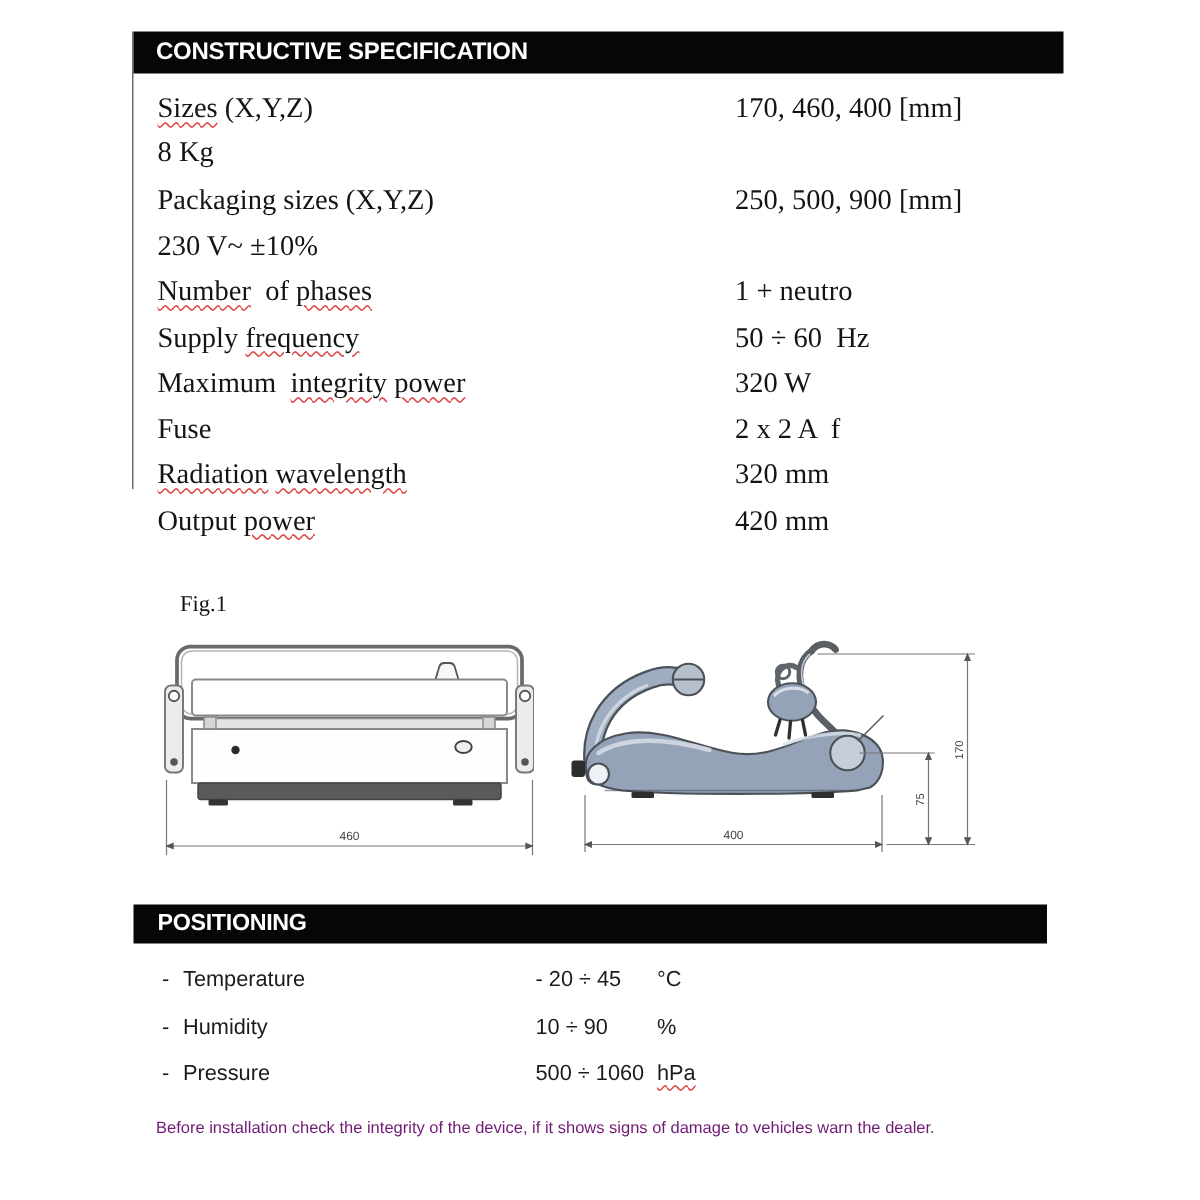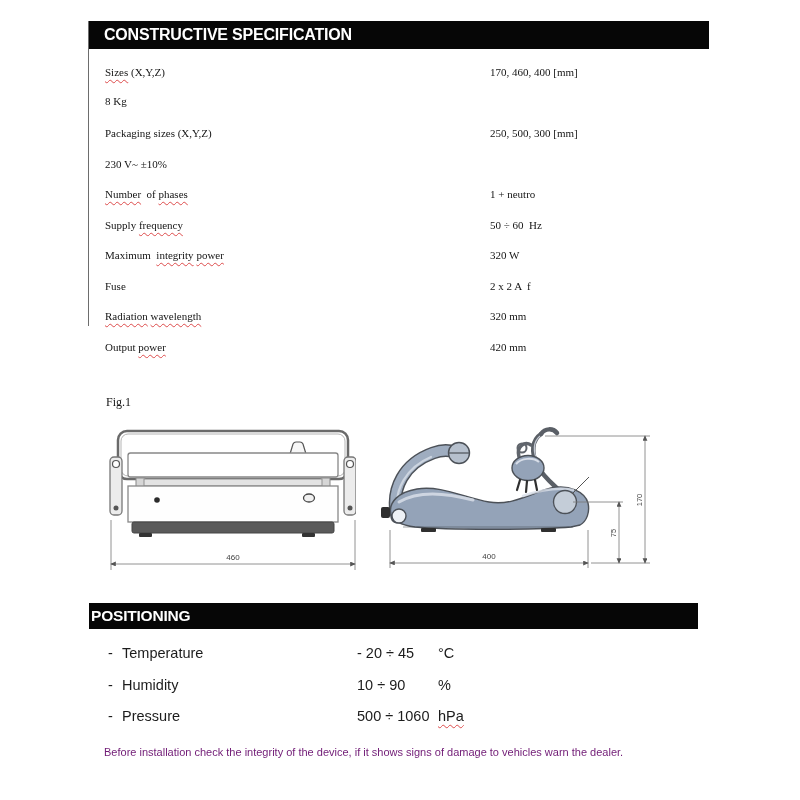--- a/index.html
+++ b/index.html
@@ -4,42 +4,42 @@
 <style>
   html,body{margin:0;padding:0;background:#ffffff;}
   .page{position:relative;width:732px;height:800px;background:#fff;overflow:hidden;
         font-family:"Liberation Serif",serif;color:#141414;}
 
   
   .bar{position:absolute;background:#060606;color:#ffffff;
        font-family:"Liberation Sans",sans-serif;font-weight:700;
        letter-spacing:-0.2px;display:flex;align-items:center;}
   .bar1{left:89px;top:21px;width:620px;height:28px;font-size:16px;padding-left:15px;box-sizing:border-box;}
-  .bar2{left:89px;top:603px;width:609px;height:26px;font-size:15.5px;padding-left:2px;box-sizing:border-box;}
+  .bar2{left:89px;top:603px;width:609px;height:26px;font-size:15.5px;padding-left:16px;box-sizing:border-box;}
 
   
   .change-bar{position:absolute;left:88px;top:21px;width:1px;height:305px;background:#6d6d6d;}
 
   
-  .spec-rows{position:absolute;left:105px;top:64px;width:604px;font-size:11px;line-height:17px;}
+  .spec-rows{position:absolute;left:105px;top:64px;width:604px;font-size:19px;line-height:17px;}
   .spec-row{display:flex;height:30.5px;}
   .spec-row:nth-child(1){height:35px;}
   .spec-row:nth-child(2){height:26px;}
   .spec-label{width:385px;white-space:pre;}
   .spec-value{white-space:pre;}
   .spec-row:nth-child(2) .spec-value{margin-top:-6px;text-align:right;}
 
   .wavy{text-decoration:underline;text-decoration-style:wavy;
         text-decoration-color:#dd4b4b;text-decoration-thickness:1px;
         text-underline-offset:3px;}
 
   .caret{display:inline-block;width:1.5px;height:16px;background:#0a0a0a;
          vertical-align:-3px;margin-right:-1px;}
 
-  .fig-label{position:absolute;left:106px;top:395px;font-size:12px;}
+  .fig-label{position:absolute;left:120px;top:395px;font-size:15px;}
 
   .front-svg{position:absolute;left:106px;top:424px;}
   .side-svg{position:absolute;left:373px;top:420px;}
 
   
   .pos-rows{position:absolute;left:108px;top:645px;width:580px;
             font-family:"Liberation Sans",sans-serif;font-size:14.5px;color:#1c1c1c;}
   .pos-row{display:flex;height:31.5px;align-items:flex-start;}
   .pos-labelwrap{width:249px;display:flex;}
   .pos-bullet{width:14px;}
@@ -66,21 +66,21 @@
   <div class="spec-rows">
       <div class="spec-row">
         <div class="spec-label"><span class="wavy">Sizes</span><span> (X,Y,Z)</span></div>
         <div class="spec-value">170, 460, 400 [mm]</div>
       </div>
       <div class="spec-row">
         <div class="spec-value">8 Kg</div>
       </div>
       <div class="spec-row">
         <div class="spec-label"><span>Packaging sizes (X,Y,Z)</span></div>
-        <div class="spec-value">250, 500, 300 [mm]</div>
+        <div class="spec-value">250, 500, 900 [mm]</div>
       </div>
       <div class="spec-row">
         <div class="spec-value">230 V~ ±10%</div>
       </div>
       <div class="spec-row">
         <div class="spec-label"><span class="wavy">Number</span><span>  of </span><span class="wavy">phases</span></div>
         <div class="spec-value">1 + neutro</div>
       </div>
       <div class="spec-row">
         <div class="spec-label"><span>Supply </span><span class="wavy">frequency</span></div>

